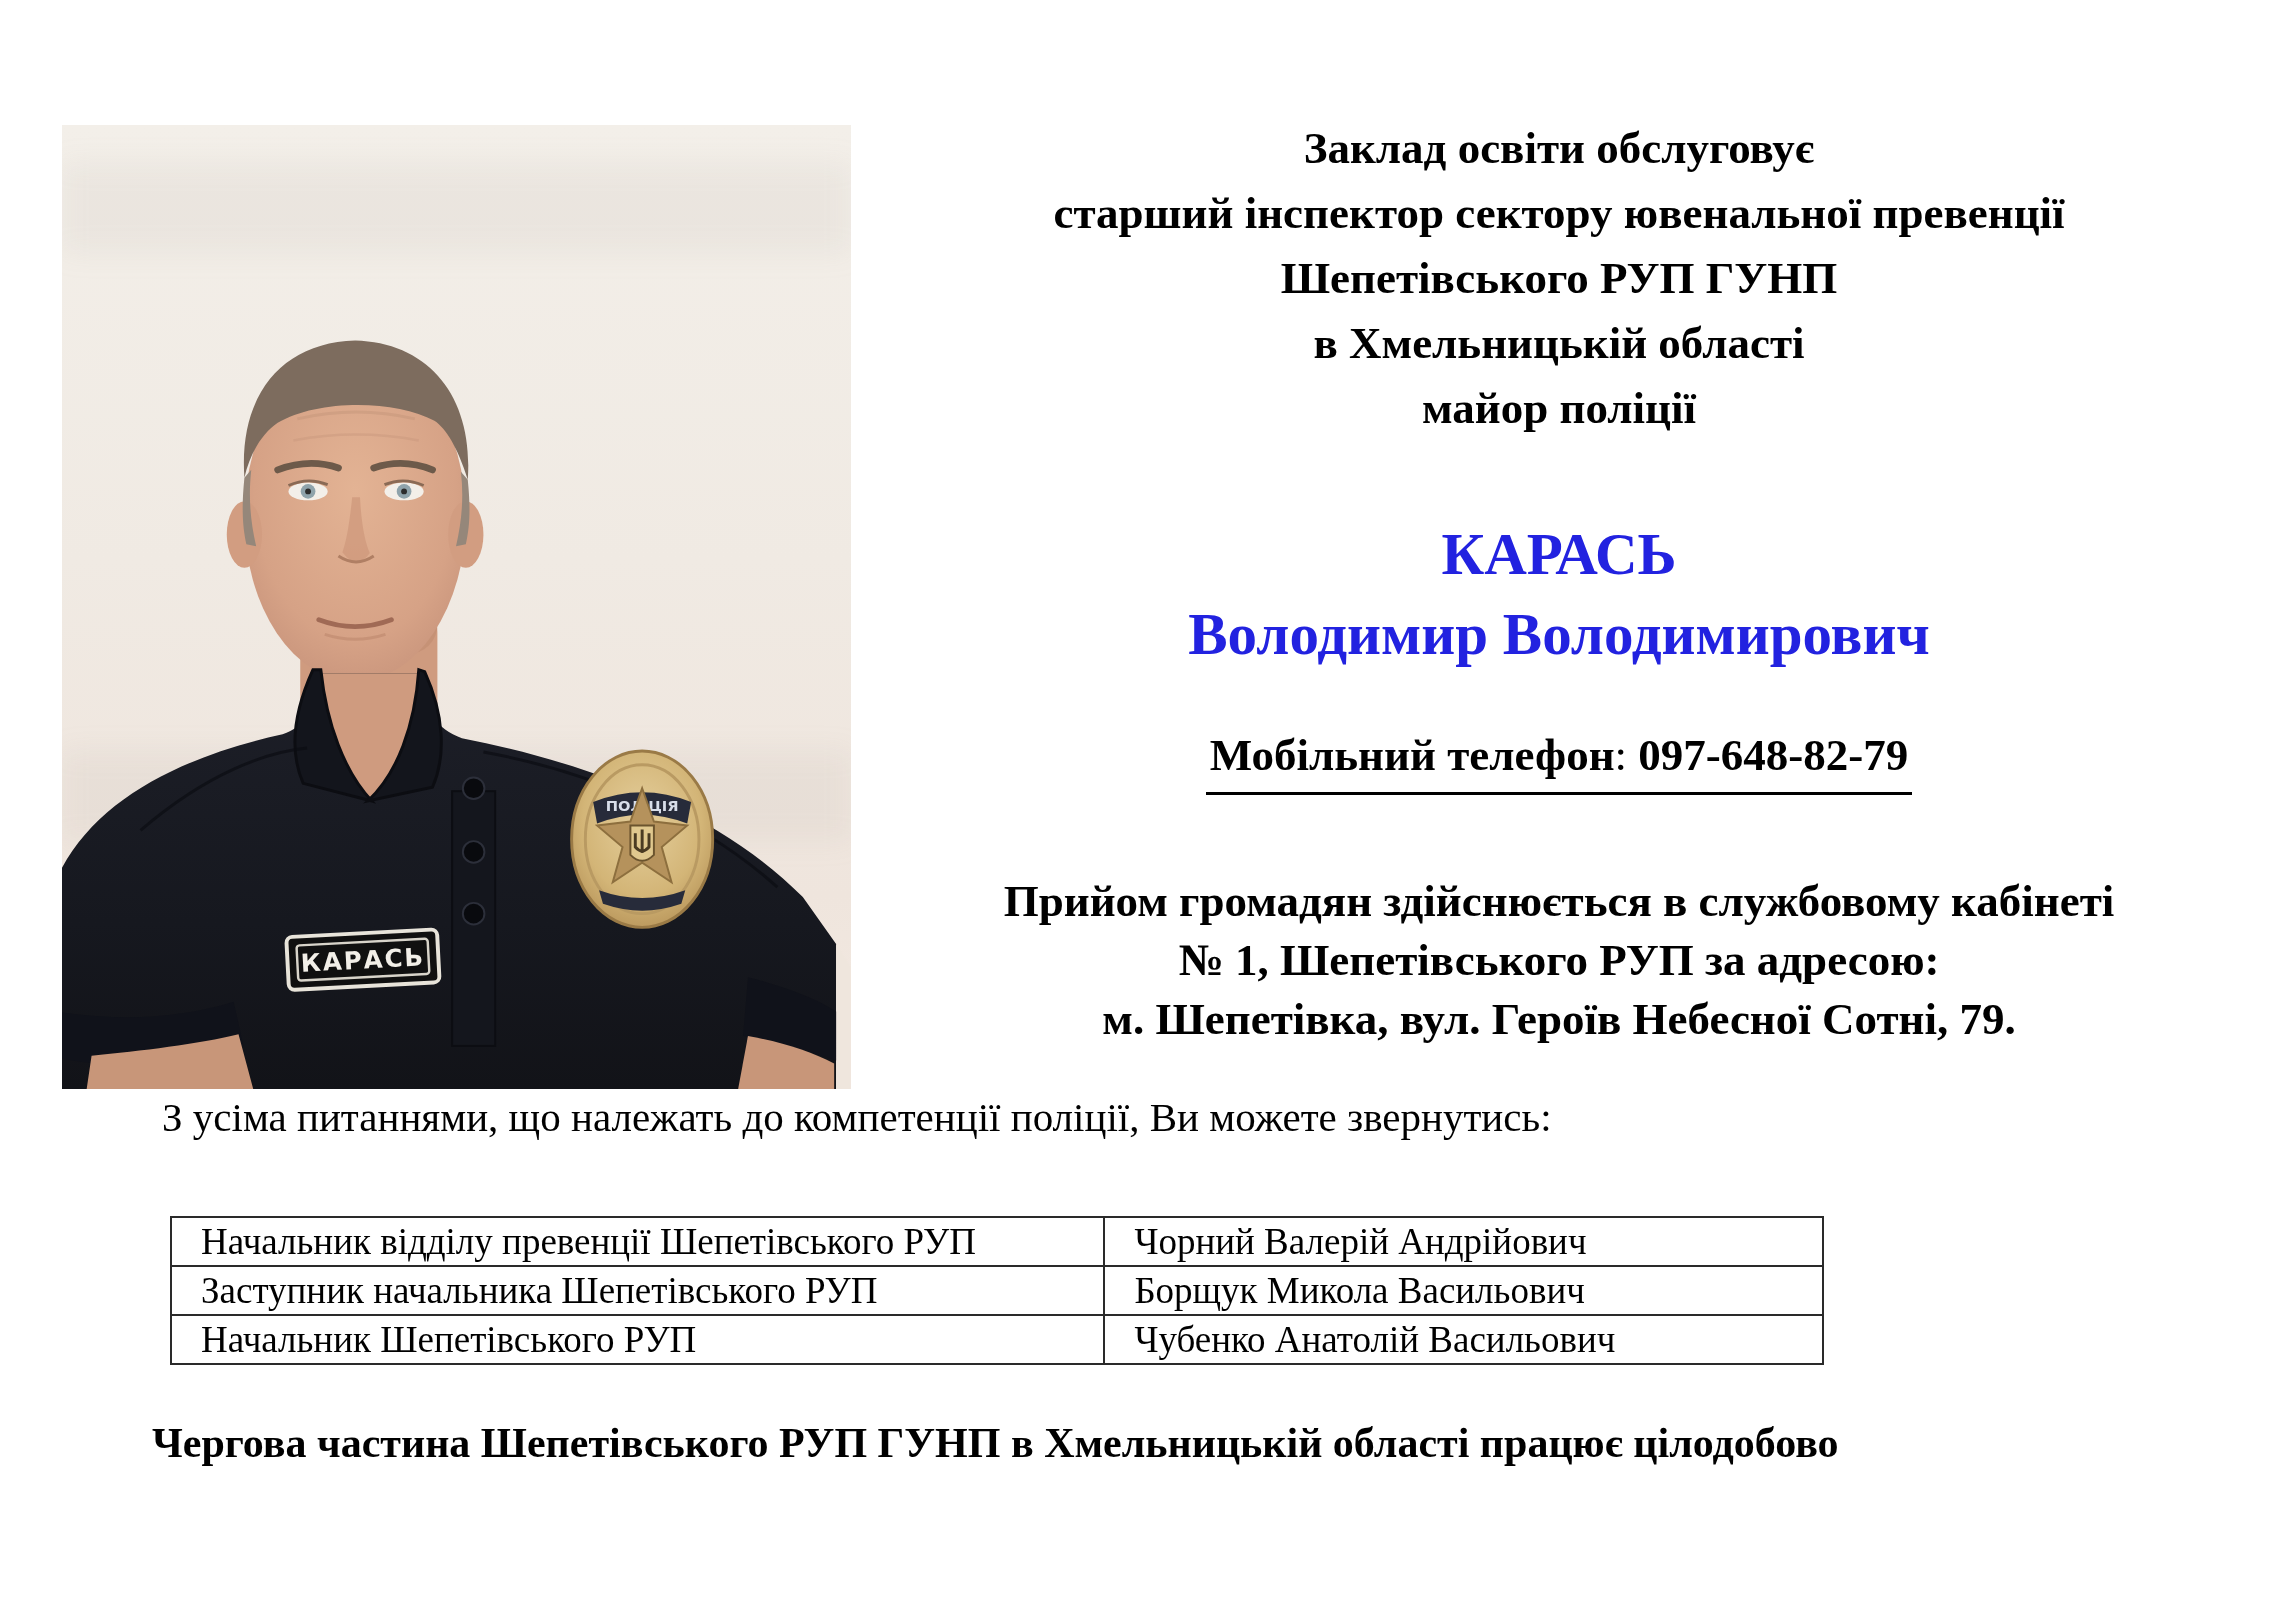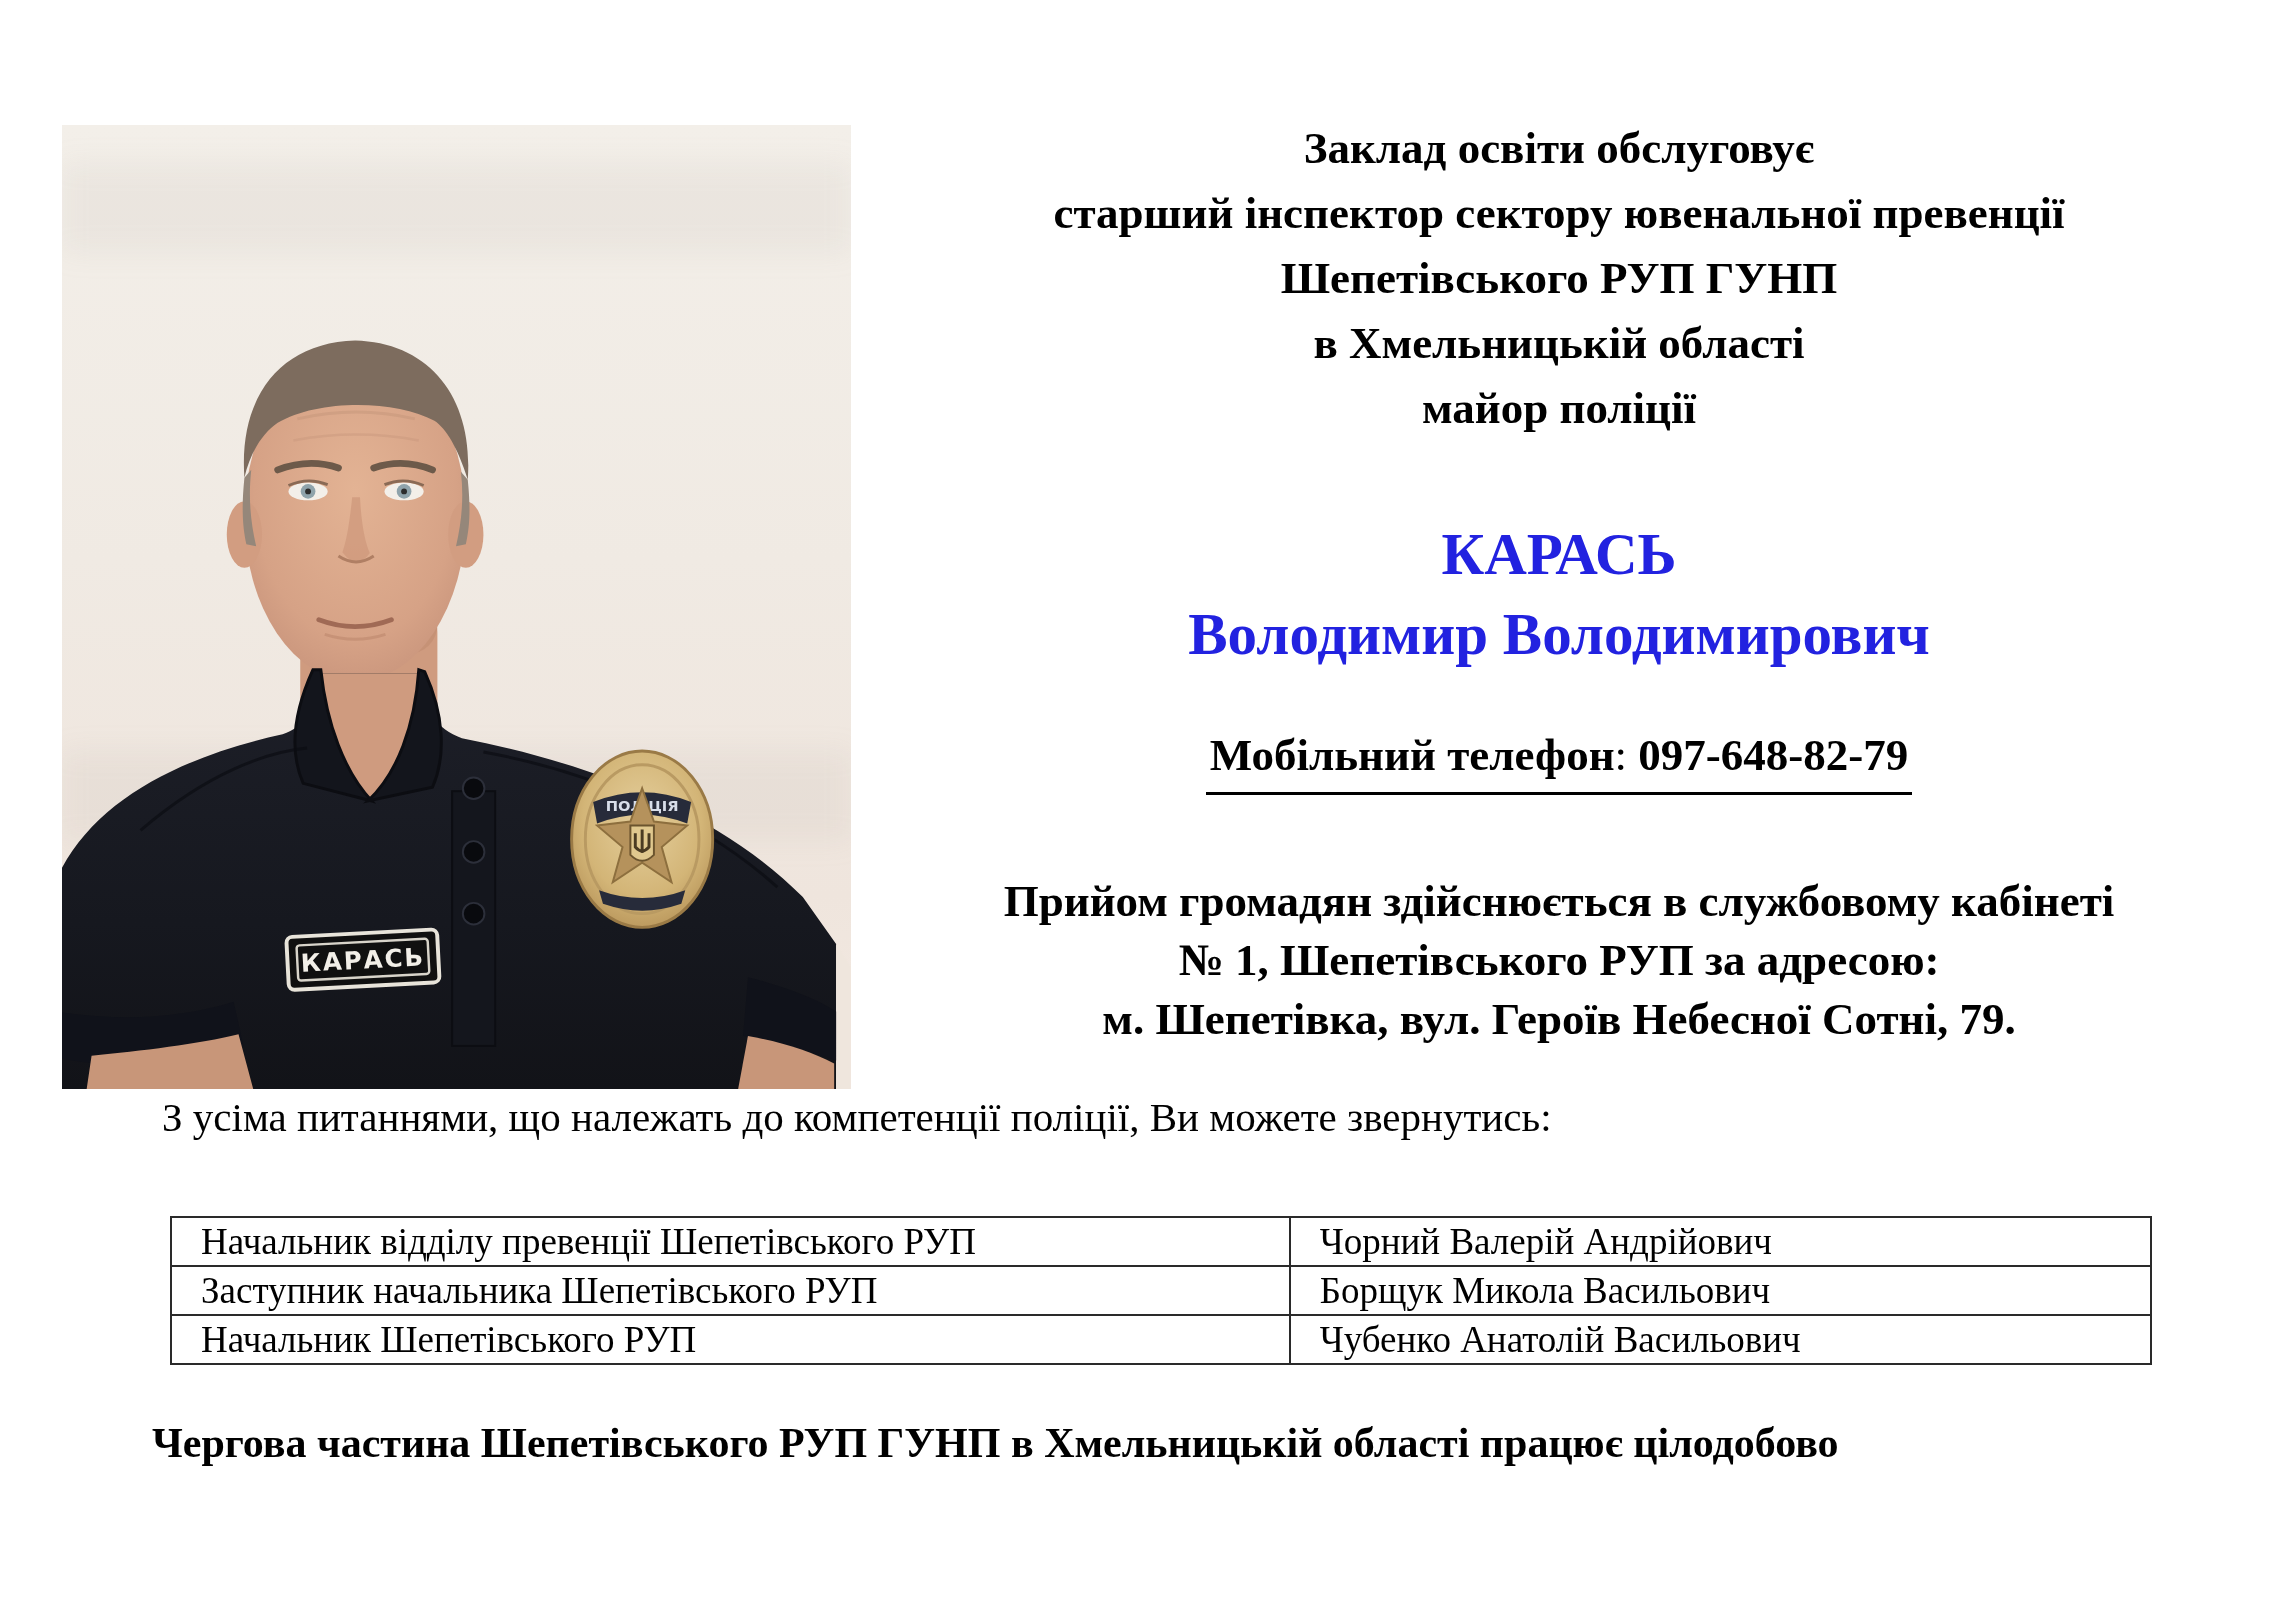--- a/index.html
+++ b/index.html
@@ -32,21 +32,21 @@
   .name-block{top:514px;color:var(--name_blue);font-weight:bold;font-size:59px;line-height:80px;}
   .phone-block{top:723px;font-size:45px;}
   .phone-inner{display:inline-block;border-bottom:3.9px solid #000;padding:0 3.9px 3.9px 3.9px;}
   .phone-label,.phone-number{font-weight:bold;}
   .phone-sep{font-weight:normal;white-space:pre;}
   .reception-block{top:872px;font-size:45px;line-height:59px;}
 
   
   .questions{position:absolute;left:162px;top:1093px;font-weight:normal;font-size:41px;}
   table.contacts{
-    position:absolute;left:170px;top:1216px;width:1982px;
+    position:absolute;left:170px;top:1216px;width:1654px;
     border-collapse:collapse;font-size:37px;padding-left:7px;
   }
   table.contacts td{
     border:2px solid var(--table_border);
     height:47px;vertical-align:middle;
     padding:2px 9.8px 2px 29px;
     font-weight:normal;white-space:nowrap;
   }
   td.col-position{width:56.5%;}
   td.col-person{width:43.5%;padding-left:25.5px;}

